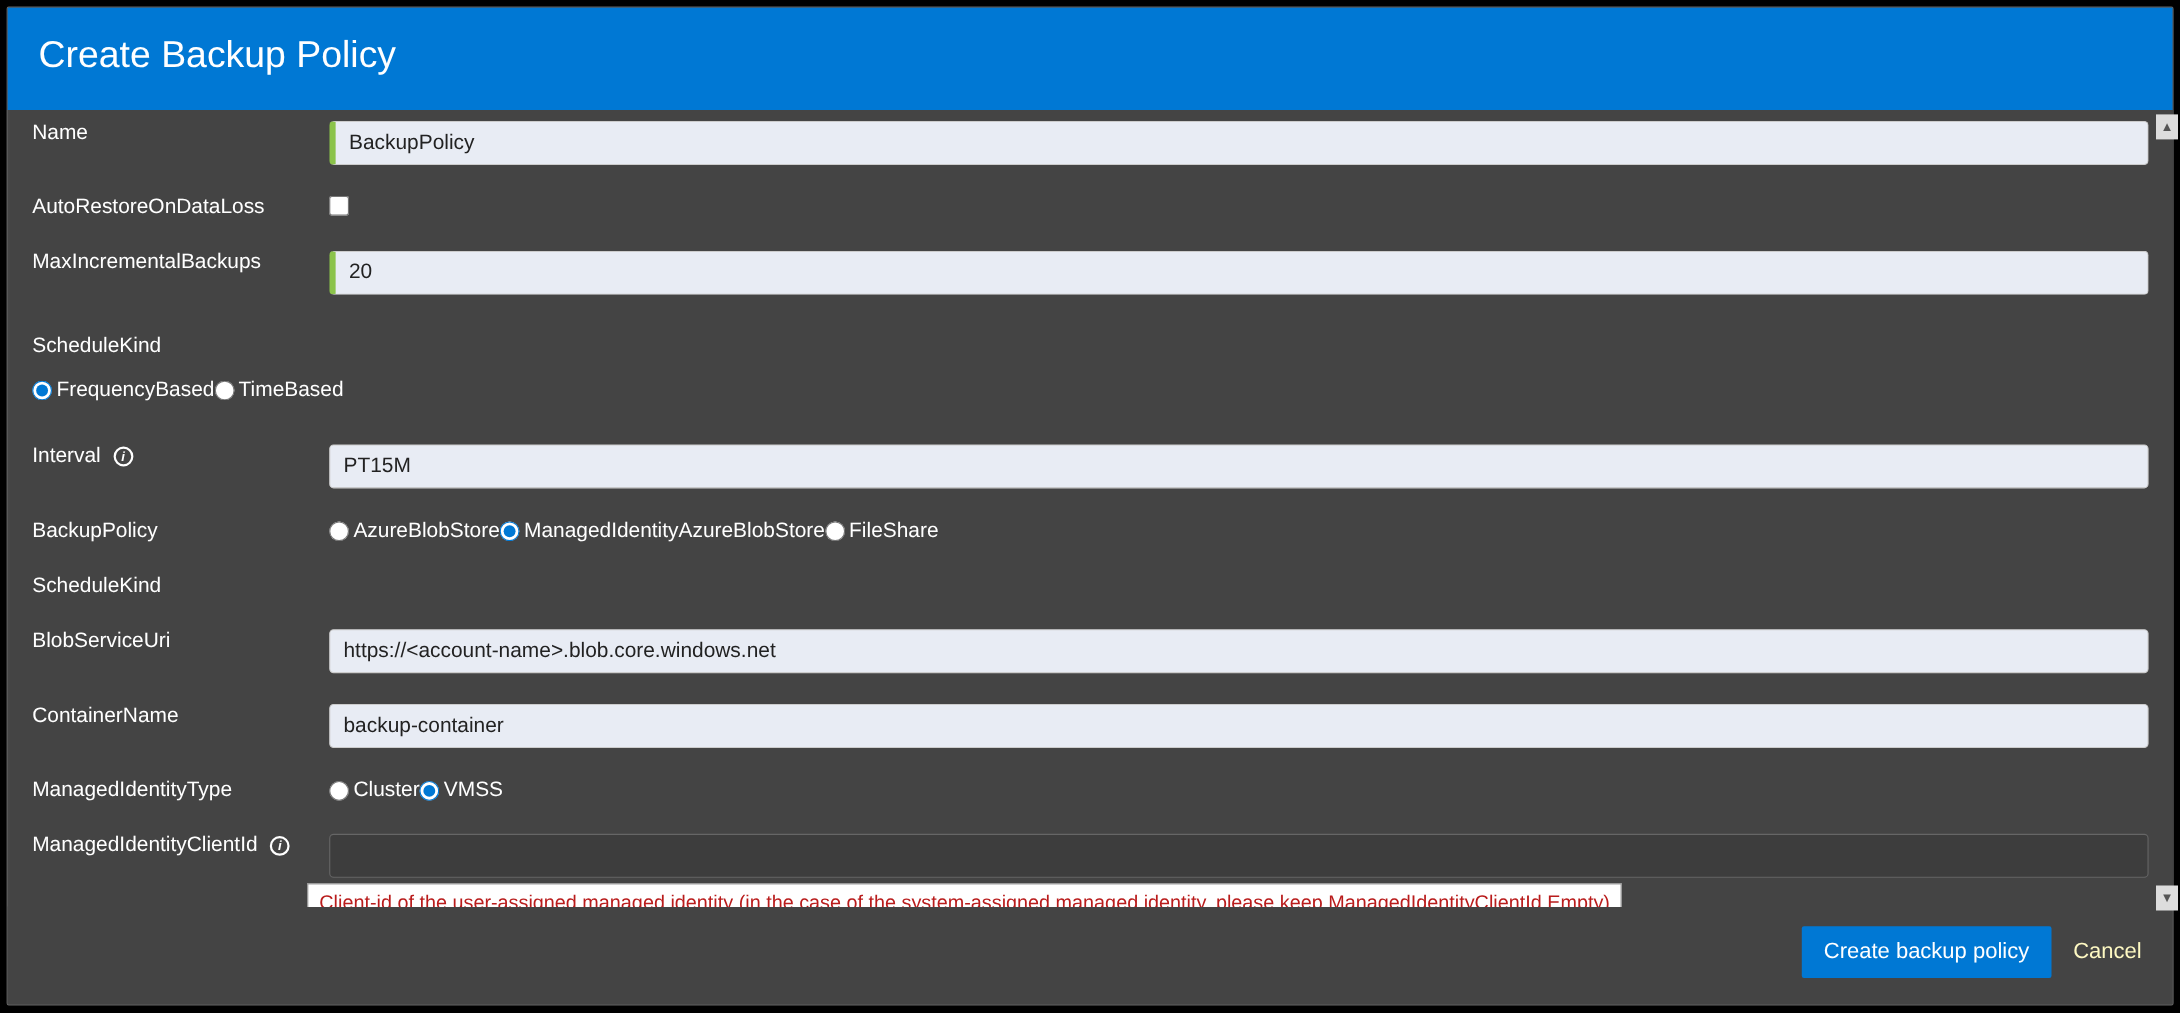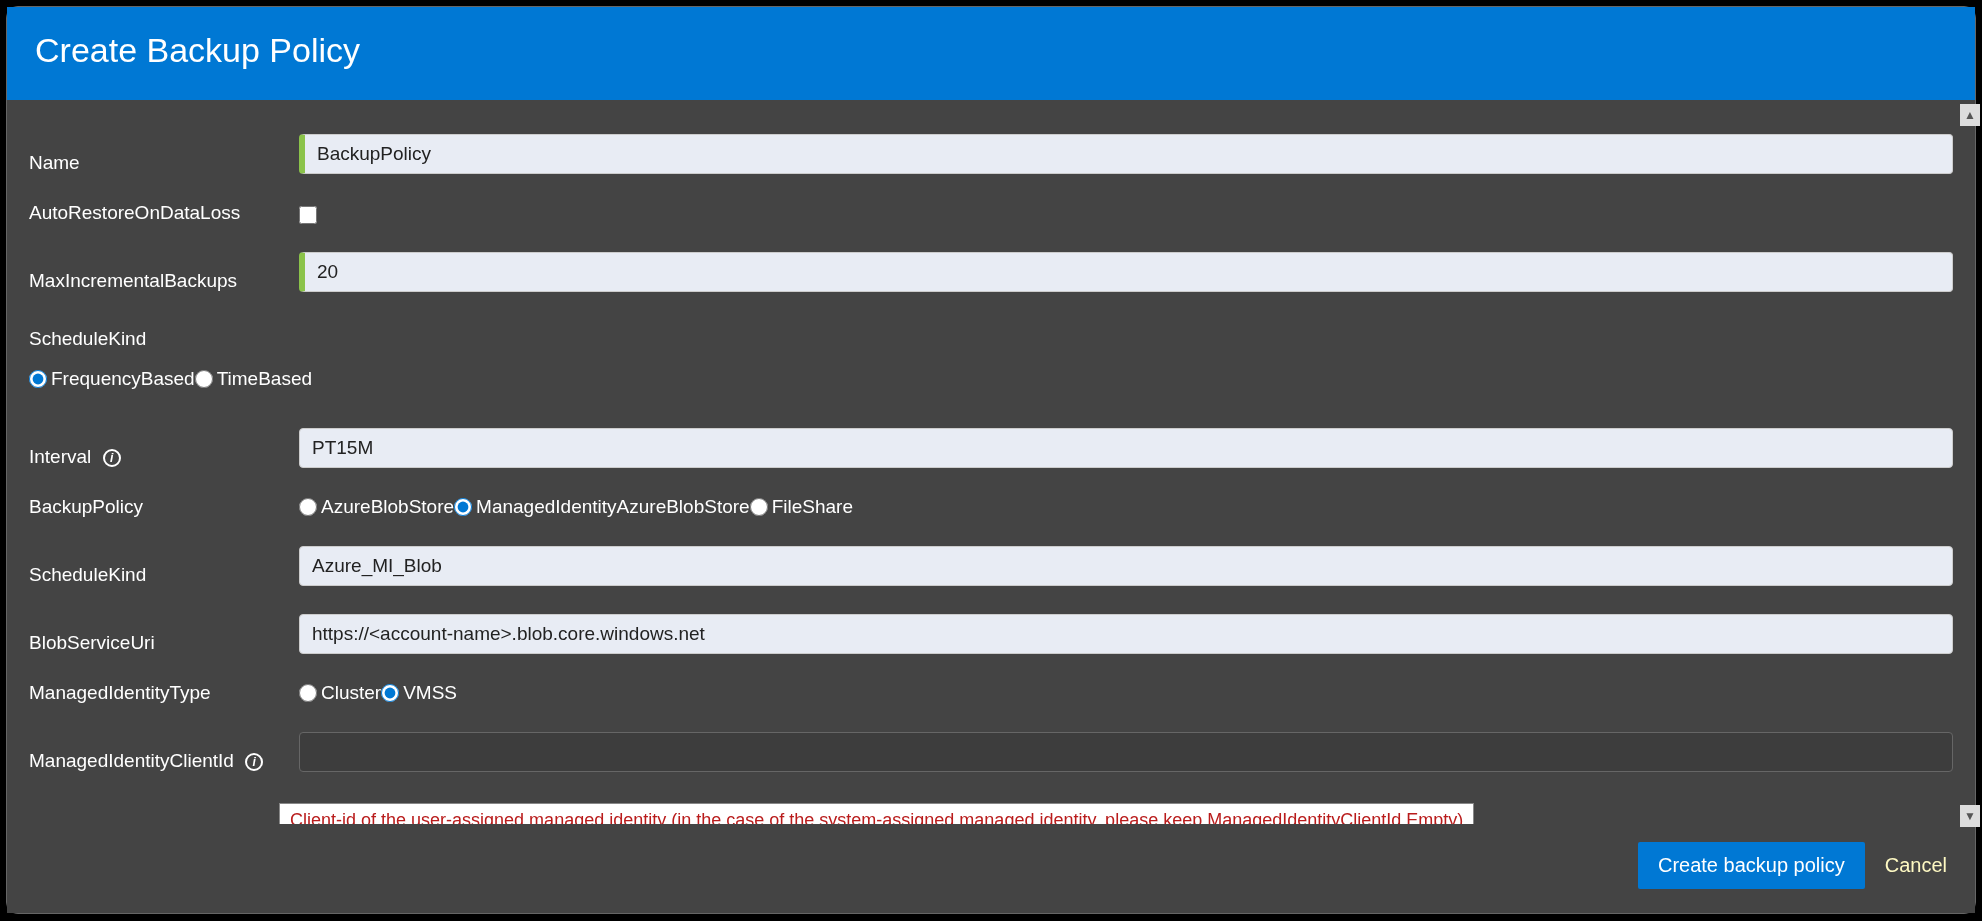--- a/index.html
+++ b/index.html
@@ -8,21 +8,21 @@
   background: #000;
   color: #fff;
   width: 1982px;
   height: 921px;
   overflow: hidden;
   font-size: 19px;
 }
 .dialog {
   margin: 6px;
   border: 1px solid #666;
-  border-radius: 12px;
+  border-radius: 2px;
   height: 908px;
   display: flex;
   flex-direction: column;
   background: #444;
 }
 .dialog-header {
   background: #0078d4;
   color: #fff;
   padding: 24px 28px 30px 28px;
   font-size: 34px;
@@ -30,23 +30,22 @@
 }
 .dialog-body {
   flex: 1;
   background: #444;
   overflow-y: auto;
   padding: 10px 22px 10px 22px;
   position: relative;
 }
 .form-row {
   display: flex;
-  align-items: flex-end;
+  align-items: flex-start;
   margin-bottom: 28px;
-  margin-top: 24px;
 }
 .form-label {
   width: 270px;
   flex-shrink: 0;
   color: #fff;
   font-size: 19px;
 }
 .text-input {
   flex: 1;
   background: #e8ecf4;
@@ -209,28 +208,31 @@
         </label>
         <label class="radio-inline">
           <input type="radio" name="storagekind" style="">
           <span>FileShare</span>
         </label>
       </div>
     </div>
 
     <div class="form-row">
       <label class="form-label">ScheduleKind</label>
-      <input class="text-input" type="text" value="Azure_MI_Blob" style="">
     </div>
 
     <div class="form-row">
       <label class="form-label">BlobServiceUri</label>
       <input class="text-input" type="text" value="https://&lt;account-name&gt;.blob.core.windows.net" style="">
     </div>
 
+    <div class="form-row">
+      <label class="form-label">ContainerName</label>
+      <input class="text-input" type="text" value="backup-container" style="">
+    </div>
 
     <div class="radio-row">
       <label class="form-label">ManagedIdentityType</label>
       <div class="radio-options">
         <label class="radio-inline">
           <input type="radio" name="mitype" style="">
           <span>Cluster</span>
         </label>
         <label class="radio-inline">
           <input type="radio" name="mitype" checked="" style="">

